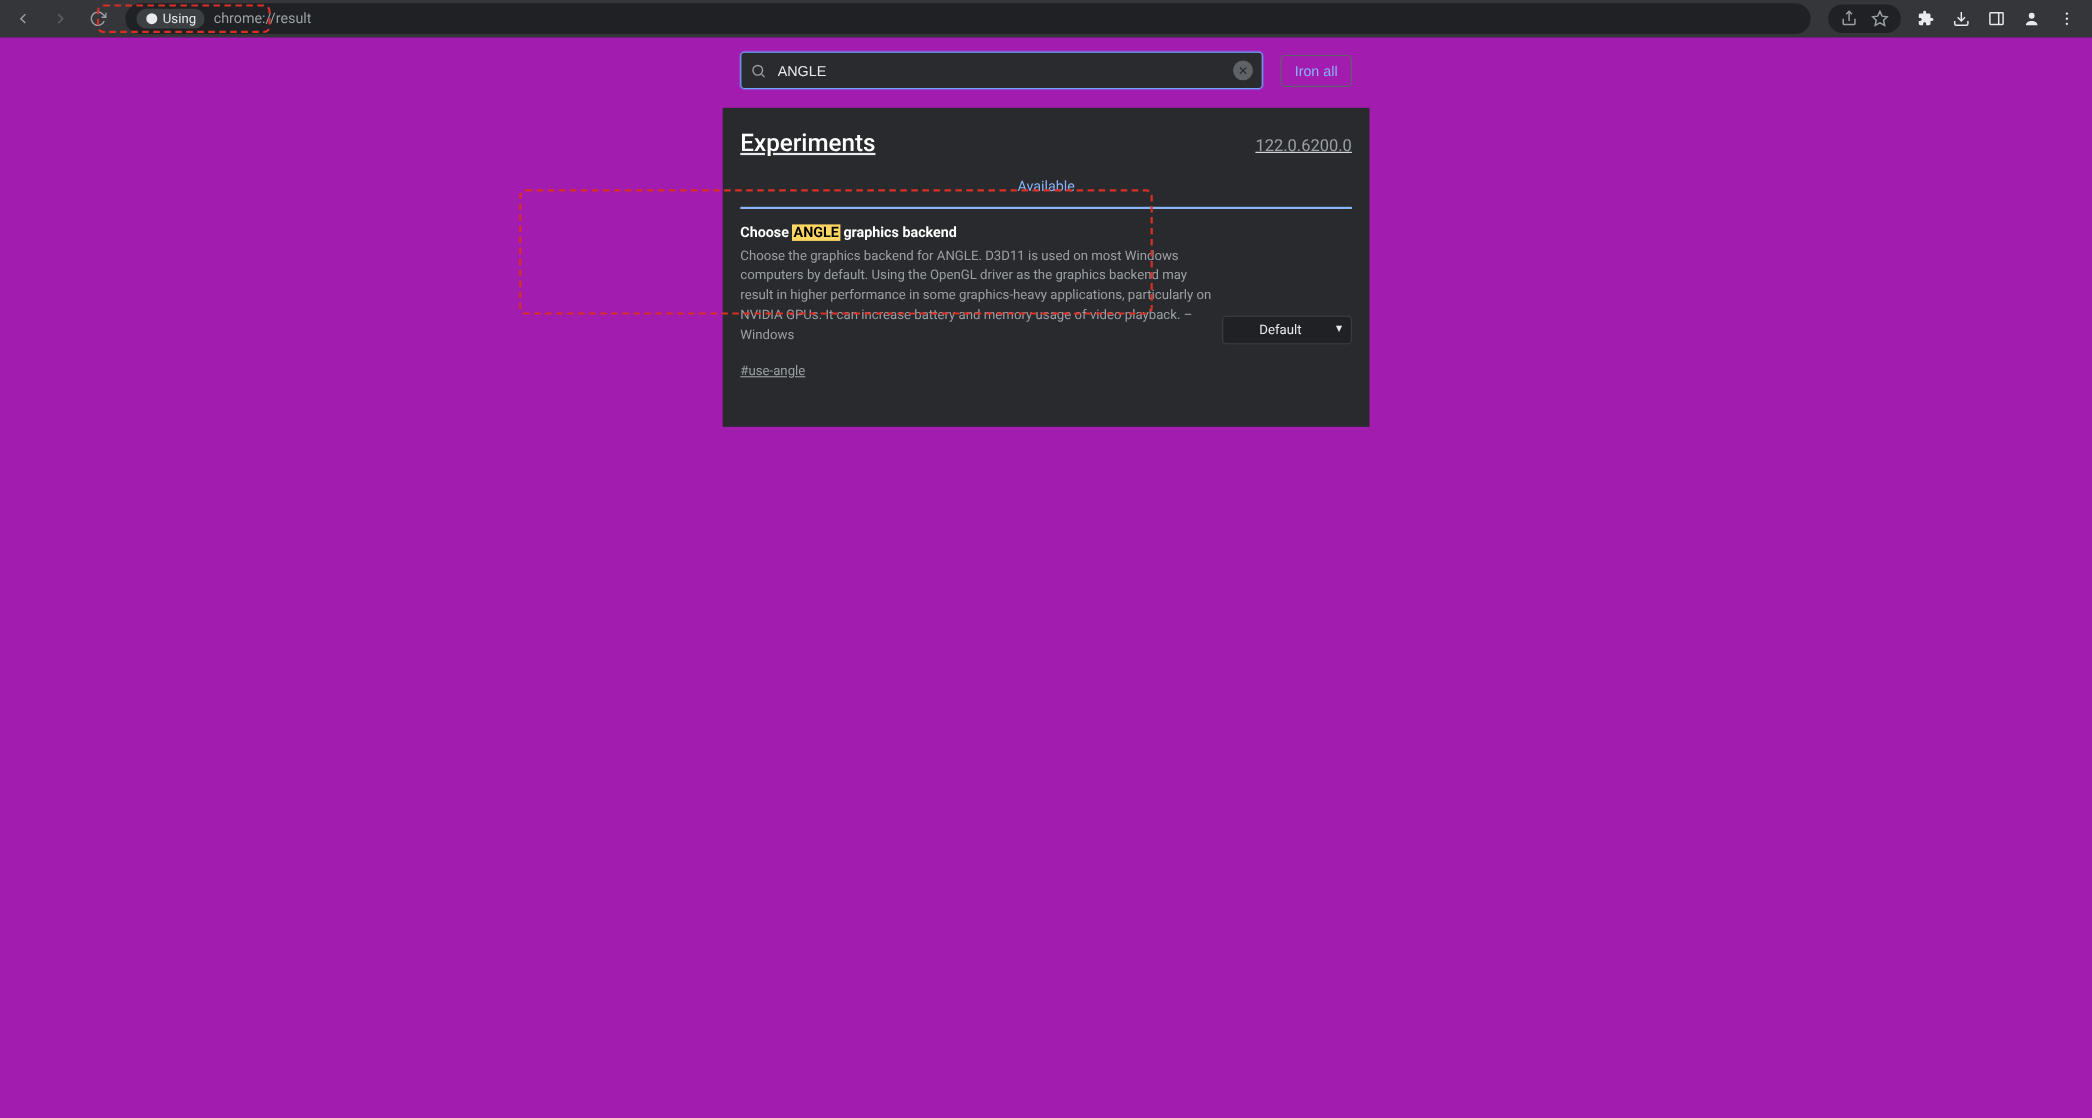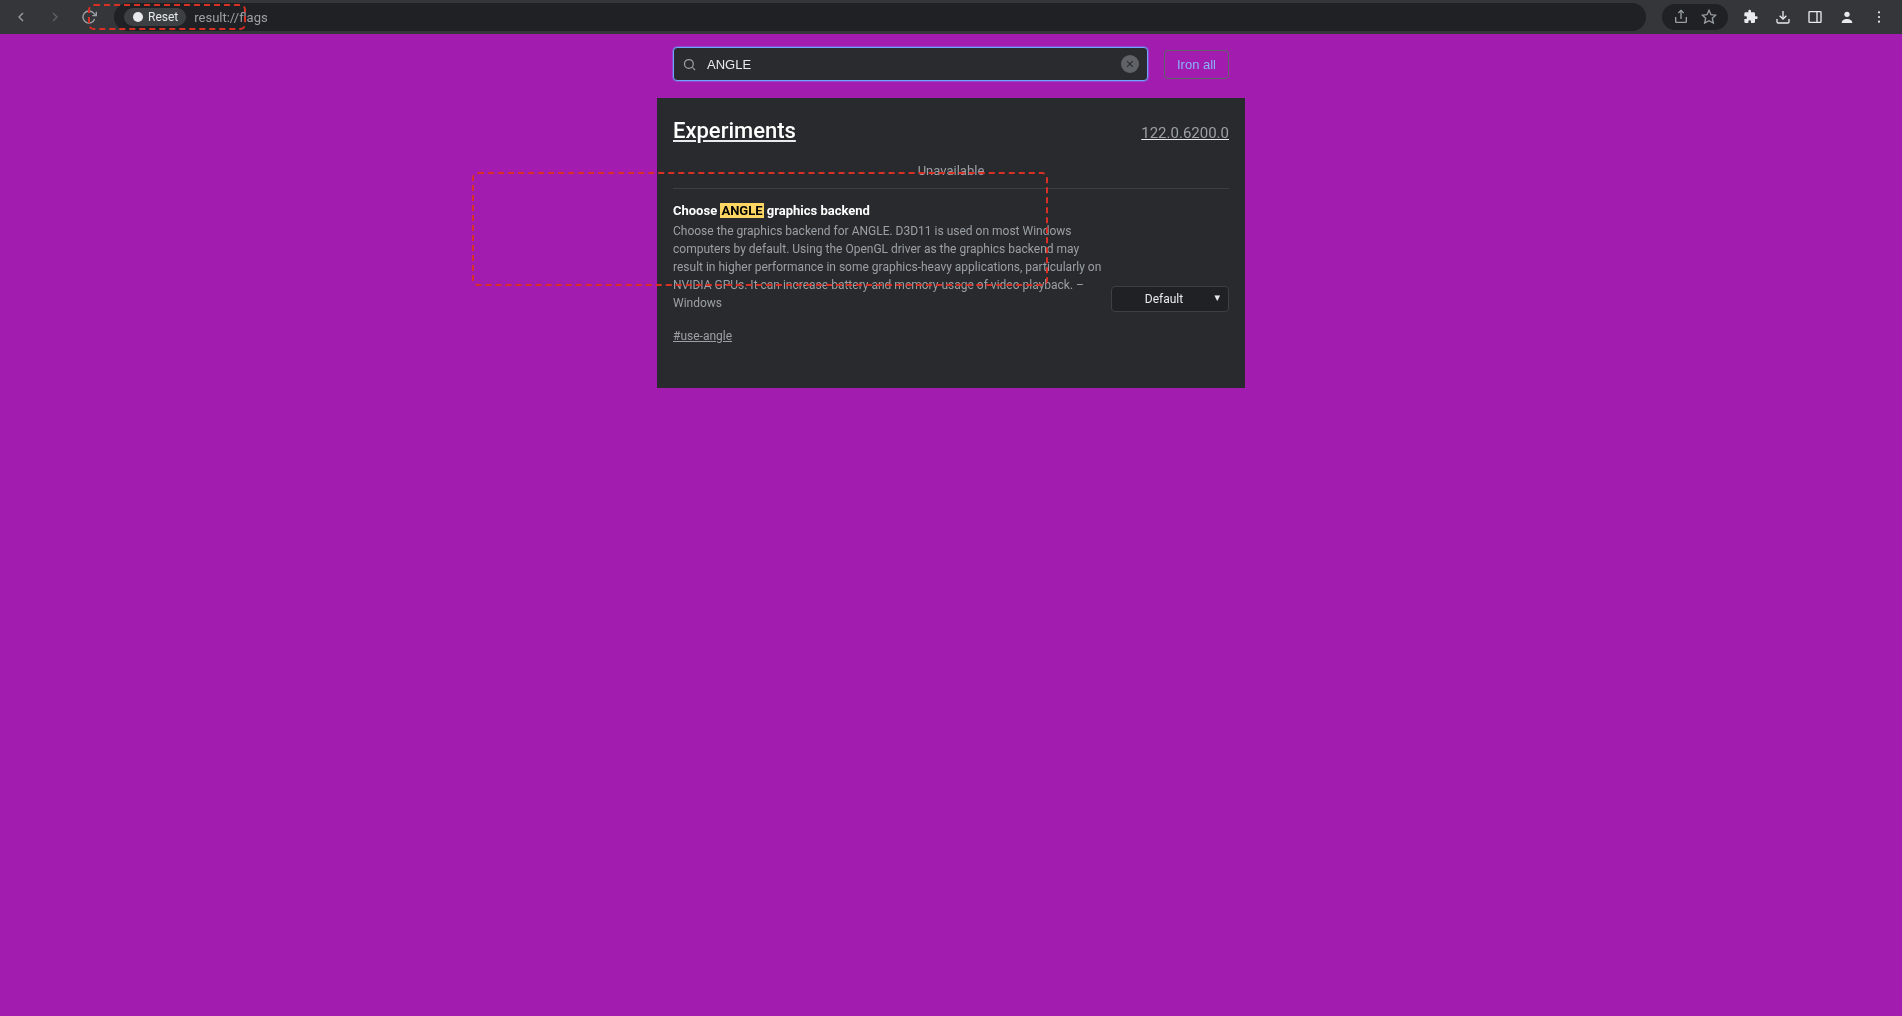--- a/index.html
+++ b/index.html
@@ -237,23 +237,23 @@
         <polyline points="23 4 23 10 17 10"></polyline>
         <path d="M20.49 15a9 9 0 1 1-2.12-9.36L23 10"></path>
       </svg>
   </div>
 
   <div class="url-bar">
     <span class="iron-chip">
       <svg width="12" height="12" viewBox="0 0 24 24" fill="#e8eaed">
           <circle cx="12" cy="12" r="10"></circle>
         </svg>
-      <span>Reset</span>
-    </span>
-    <span class="url-text">result://flags</span>
+      <span>Using</span>
+    </span>
+    <span class="url-text">chrome://result</span>
   </div>
 
   <div class="right-icons">
     <div class="star-group">
       <span class="icon">
         <svg viewBox="0 0 24 24" fill="none" stroke="currentColor" stroke-width="2">
             <path d="M4 12v7a1 1 0 0 0 1 1h14a1 1 0 0 0 1-1v-7"></path>
             <polyline points="16 6 12 2 8 6"></polyline>
             <line x1="12" y1="2" x2="12" y2="15"></line>
           </svg>
@@ -313,21 +313,21 @@
       <button class="reset-btn">Iron all</button>
     </div>
 
     <div class="card">
       <div class="card-head">
         <h1>Experiments</h1>
         <span class="version">122.0.6200.0</span>
       </div>
 
       <div class="tabs">
-        <div class="tab">Unavailable</div>
+        <div class="tab active">Available</div>
       </div>
 
       <div class="flag">
         <div class="flag-left">
           <div class="flag-title">
             <span>Choose </span><span class="hl">ANGLE</span><span> graphics backend</span>
           </div>
           <div class="flag-desc">Choose the graphics backend for ANGLE. D3D11 is used on most Windows computers by default. Using the OpenGL driver as the graphics backend may result in higher performance in some graphics-heavy applications, particularly on NVIDIA GPUs. It can increase battery and memory usage of video playback. – Windows</div>
           <a class="flag-link">#use-angle</a>
         </div>

